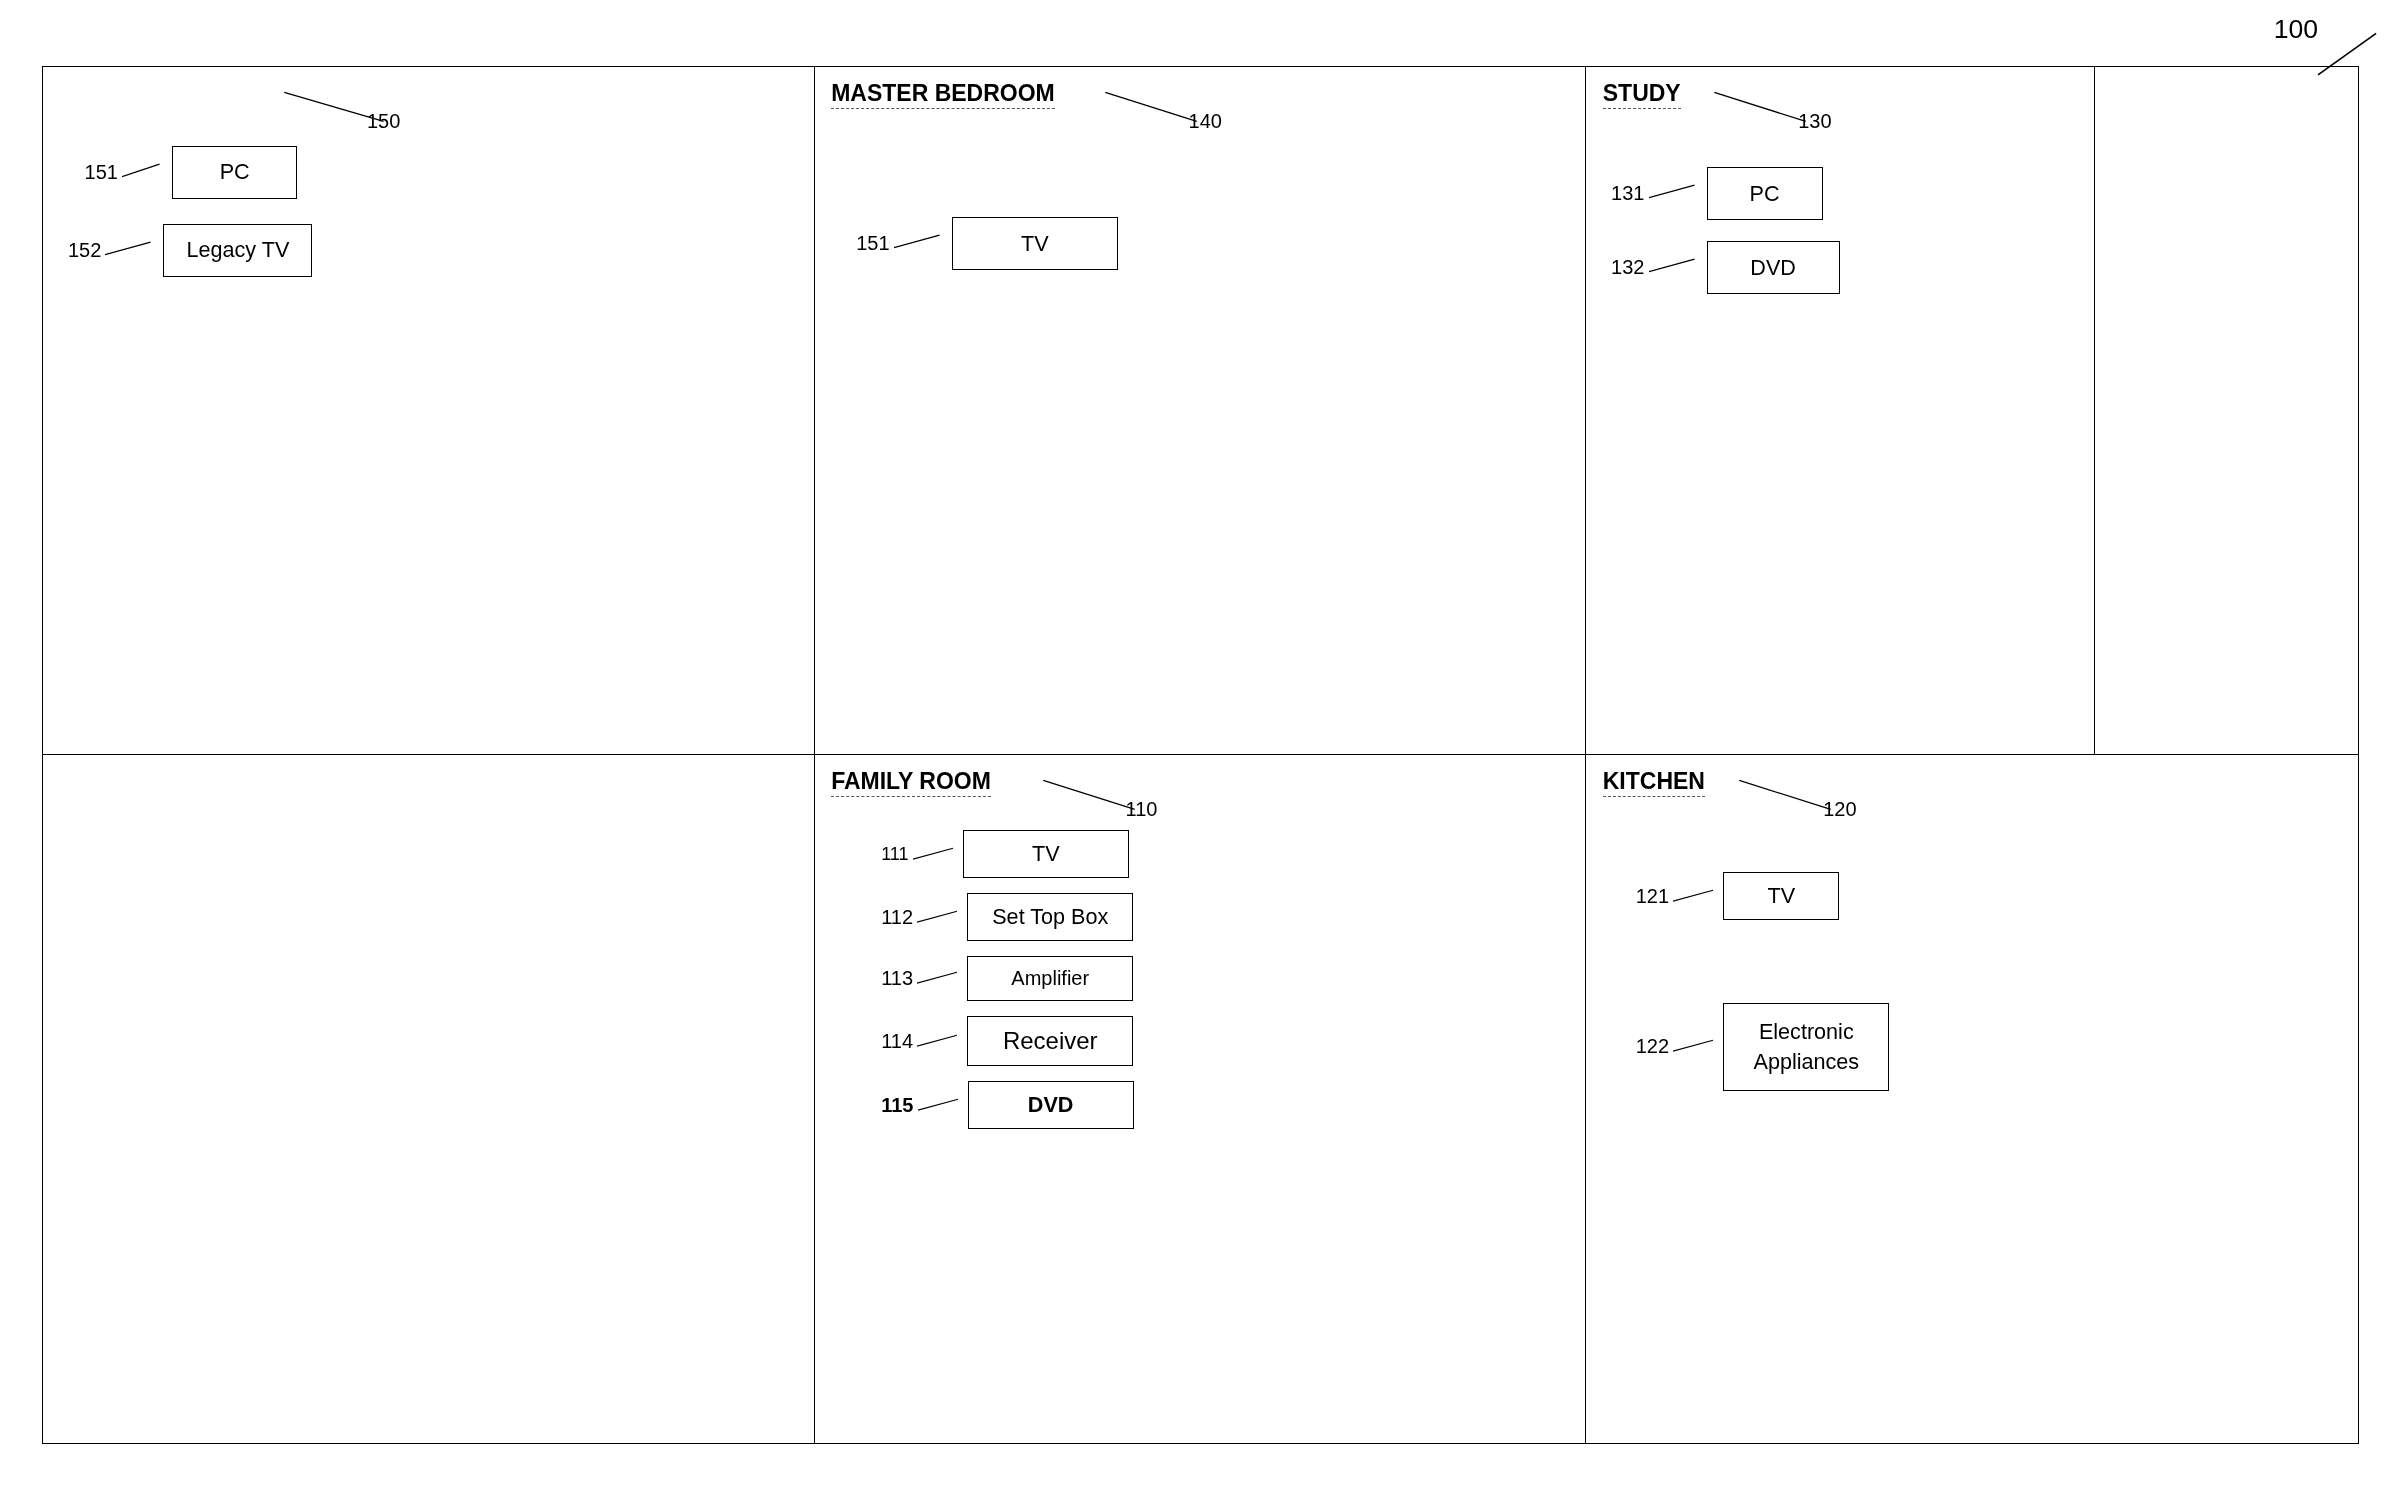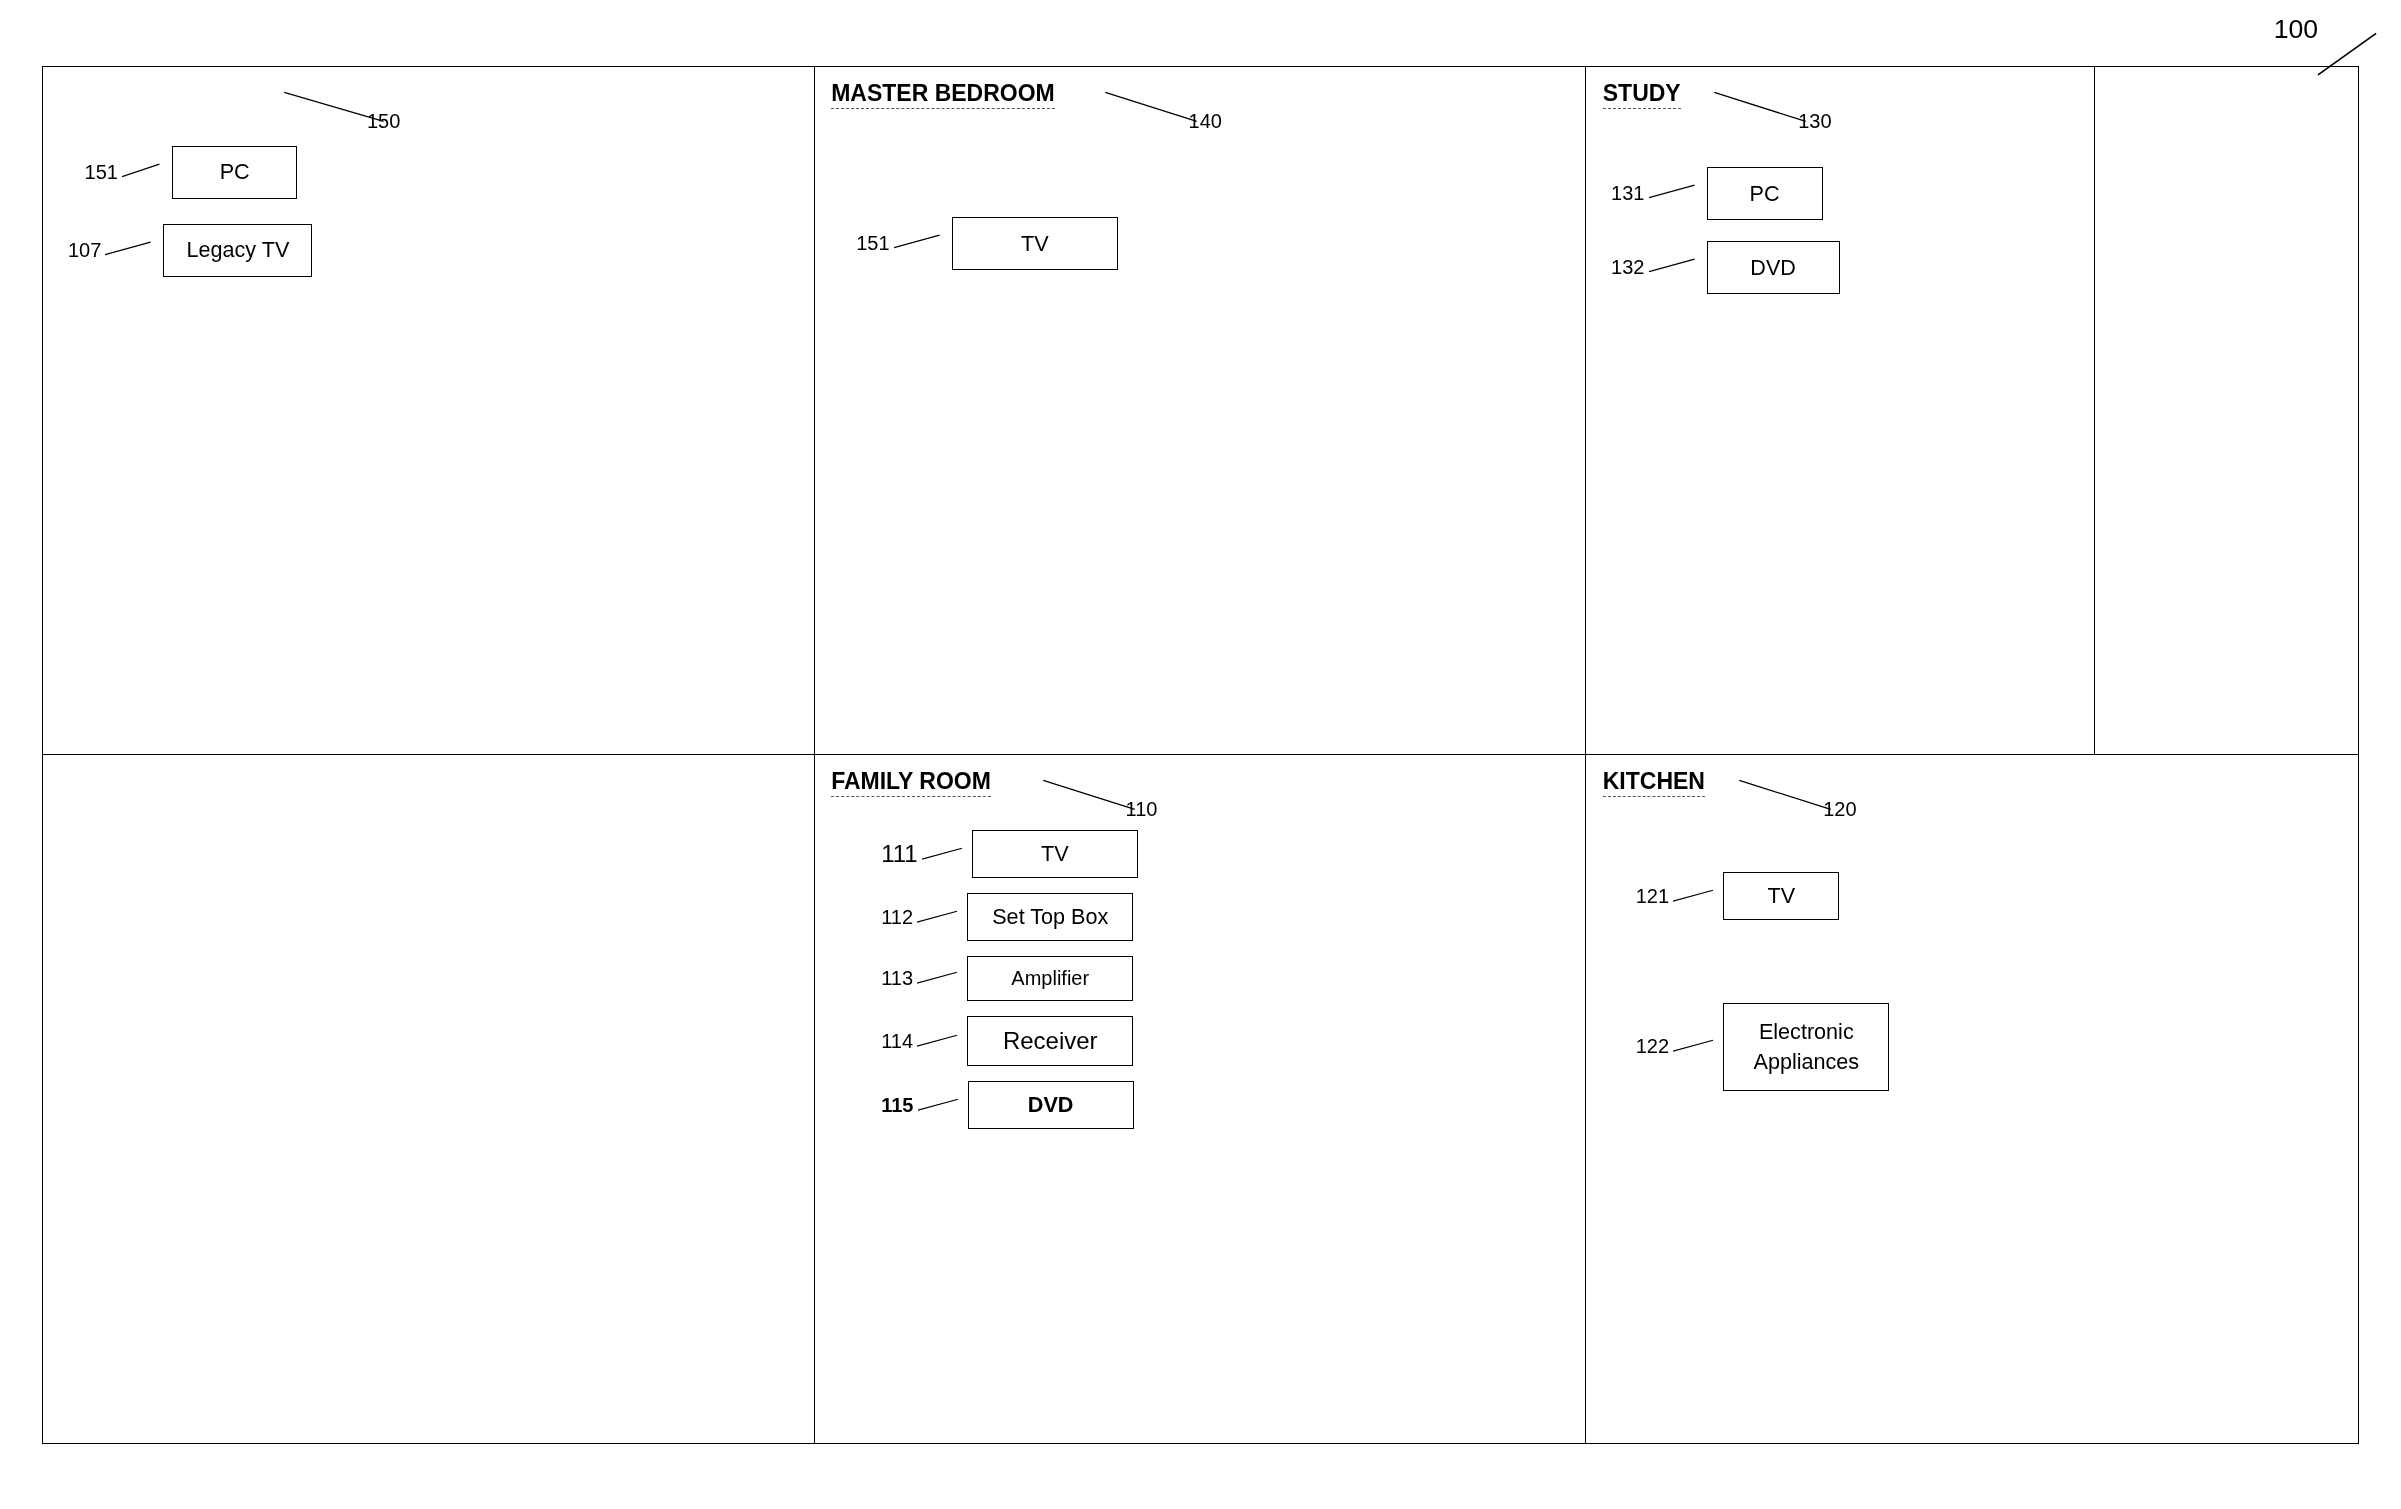--- a/index.html
+++ b/index.html
@@ -46,21 +46,21 @@
 
         <div style="display:flex; align-items:center; margin-top:66px; margin-left:25px;">
           <span style="font-size:20px; margin-right:4.2px;">151</span>
           <svg width="50" height="25" viewBox="0 0 60 30">
             <line x1="0" y1="20" x2="45" y2="5" stroke="#000" stroke-width="1.5"></line>
           </svg>
           <div style="border:1.7px solid #000; padding:12.5px 33px; font-size:21.6px; min-width:125px; text-align:center;">PC</div>
         </div>
 
         <div style="display:flex; align-items:center; margin-top:25px; margin-left:8.3px;">
-          <span style="font-size:20px; margin-right:4.2px;">107</span>
+          <span style="font-size:20px; margin-right:4.2px;">152</span>
           <svg width="58" height="25" viewBox="0 0 70 30">
             <line x1="0" y1="20" x2="55" y2="5" stroke="#000" stroke-width="1.5"></line>
           </svg>
           <div style="border:1.7px solid #000; padding:12.5px 21px; font-size:21.6px; min-width:149px; text-align:center;">Legacy TV</div>
         </div>
       </div>
 
       <div style="width:33.33%; border-right:1.7px solid #000; position:relative; padding:12.5px 16.6px;">
         <div style="display:flex; align-items:center;">
           <span style="font-size:23px; font-weight:bold; border-bottom:1.7px dashed #555; padding-bottom:1.7px;">MASTER BEDROOM</span>
@@ -119,21 +119,21 @@
         <div style="display:flex; align-items:flex-end;">
           <span style="font-size:23px; font-weight:bold; border-bottom:1.7px dashed #555; padding-bottom:1.7px;">FAMILY ROOM</span>
         </div>
 
         <svg style="position:absolute; top:16.6px; left:220px; width:133px; height:50px;" viewBox="0 0 160 60" width="133" height="50">
           <line x1="10" y1="10" x2="120" y2="45" stroke="#000" stroke-width="1.5"></line>
         </svg>
         <div style="position:absolute; top:43px; left:311px; font-size:20px;">110</div>
 
         <div style="display:flex; align-items:center; margin-top:33px; margin-left:50px;">
-          <span style="font-size:24px; margin-right:4.2px;">111</span>
+          <span style="font-size:18px; margin-right:4.2px;">111</span>
           <svg width="50" height="21" viewBox="0 0 60 25">
             <line x1="0" y1="18" x2="48" y2="5" stroke="#000" stroke-width="1.5"></line>
           </svg>
           <div style="border:1.7px solid #000; padding:10px 46px; font-size:21.6px; min-width:166px; text-align:center;">TV</div>
         </div>
 
         <div style="display:flex; align-items:center; margin-top:15px; margin-left:50px;">
           <span style="font-size:20px; margin-right:4.2px;">112</span>
           <svg width="50" height="21" viewBox="0 0 60 25">
             <line x1="0" y1="18" x2="48" y2="5" stroke="#000" stroke-width="1.5"></line>

